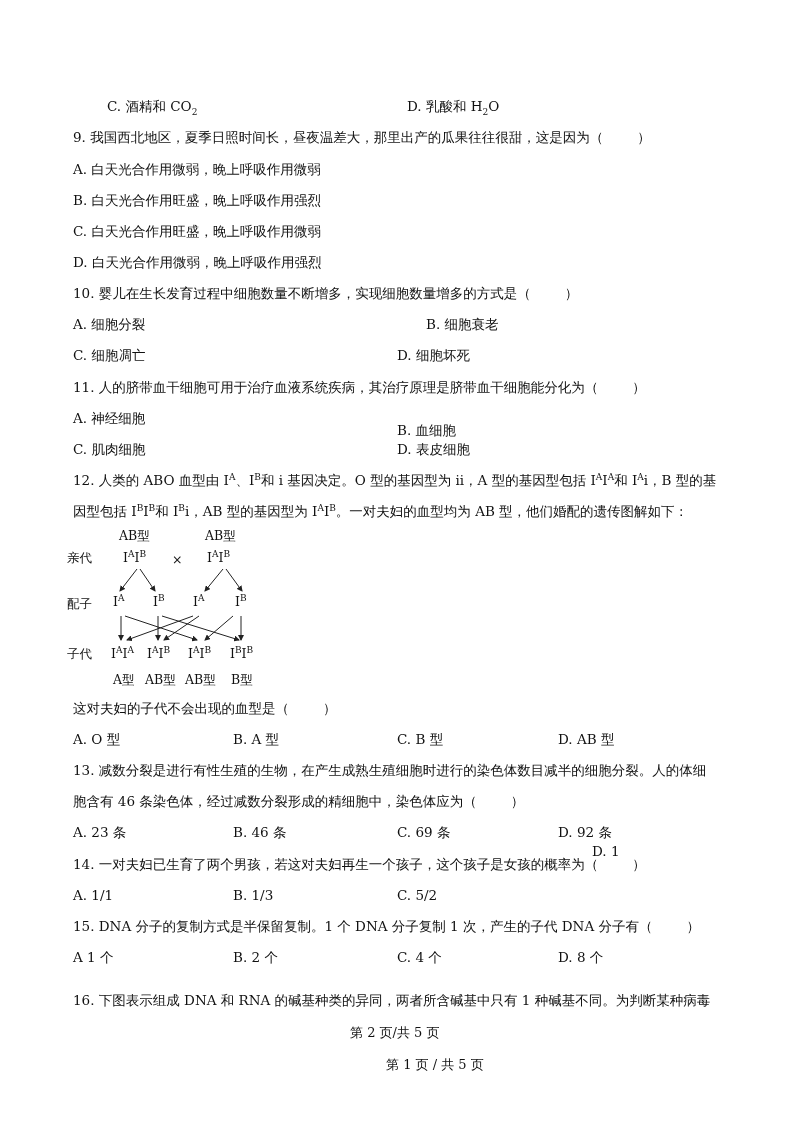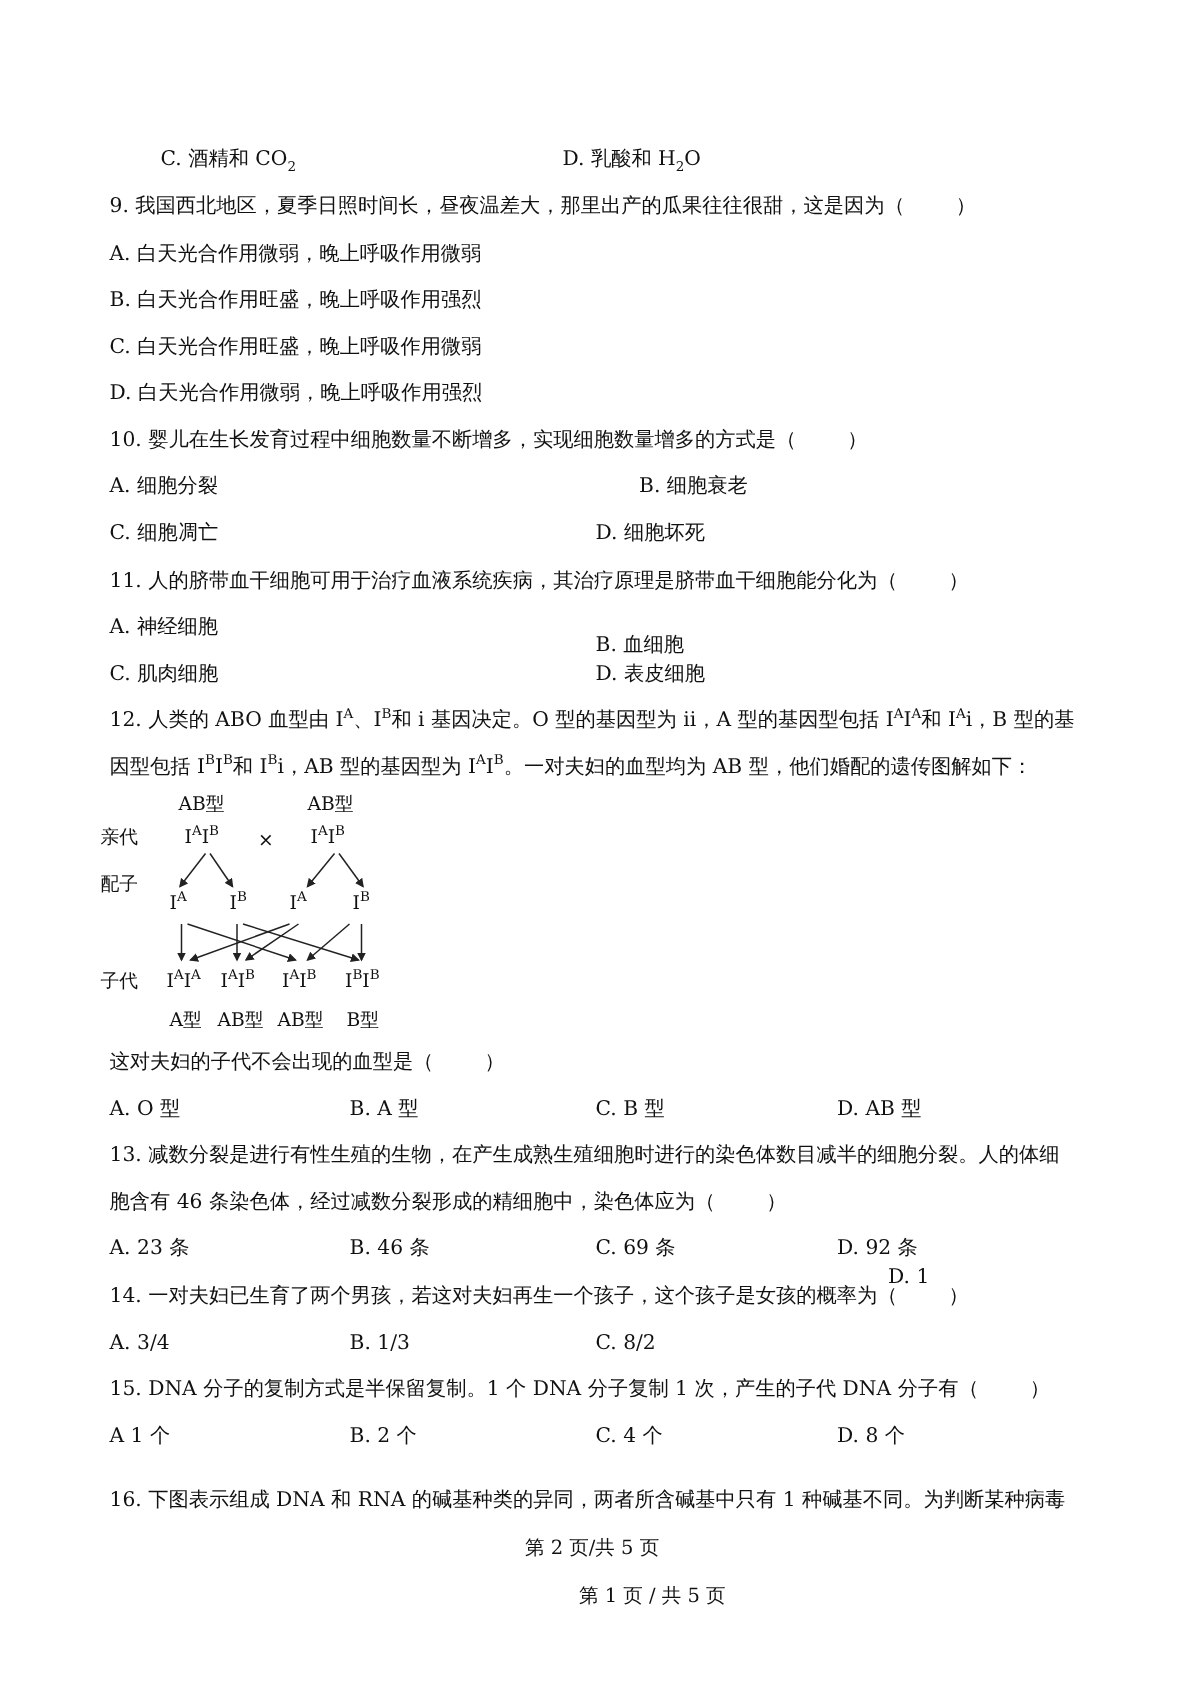--- a/index.html
+++ b/index.html
@@ -15,21 +15,21 @@
     .paren { display: inline-block; width: 34px; }
     .diagram { position: absolute; left: 65px; top: 525px; width: 200px; height: 165px; }
     .diagram .t { position: absolute; white-space: nowrap; font-size: 12.5px; line-height: 14px; }
     .diagram svg { position: absolute; left: 0; top: 0; }
     .footer { position: absolute; white-space: nowrap; font-size: 13px; line-height: 18px; }
   </style>
 </head>
 <body>
 
 <div class="line" style="top:97px;margin-left:34px;"><span>C. 酒精和 CO</span><sub>2</sub></div>
-<div class="col2" style="left:375px; top:97px;"><span>D. 乳酸和 H</span><sub>2</sub><span>O</span></div>
+<div class="col2" style="left:407px; top:97px;"><span>D. 乳酸和 H</span><sub>2</sub><span>O</span></div>
 
 <div class="line" style="top:128px;"><span>9. 我国西北地区，夏季日照时间长，昼夜温差大，那里出产的瓜果往往很甜，这是因为（</span><span class="paren"></span><span>）</span></div>
 <div class="line" style="top:160px;">A. 白天光合作用微弱，晚上呼吸作用微弱</div>
 <div class="line" style="top:191px;">B. 白天光合作用旺盛，晚上呼吸作用强烈</div>
 <div class="line" style="top:222px;">C. 白天光合作用旺盛，晚上呼吸作用微弱</div>
 <div class="line" style="top:253px;">D. 白天光合作用微弱，晚上呼吸作用强烈</div>
 
 <div class="line" style="top:284px;"><span>10. 婴儿在生长发育过程中细胞数量不断增多，实现细胞数量增多的方式是（</span><span class="paren"></span><span>）</span></div>
 <div class="line" style="top:315px;">A. 细胞分裂</div>
 <div class="col2" style="left:397px; top:315px;margin-left:29px;">B. 细胞衰老</div>
@@ -72,21 +72,21 @@
       <line x1="168" y1="91" x2="140" y2="115"></line>
       <line x1="176" y1="91" x2="176" y2="115"></line>
     </g>
   </svg>
   <span class="t" style="left:54px; top:4px;">AB型</span>
   <span class="t" style="left:140px; top:4px;">AB型</span>
   <span class="t" style="left:2px; top:26px;">亲代</span>
   <span class="t" style="left:58px; top:26px;"><span>I</span><sup>A</sup><span>I</span><sup>B</sup></span>
   <span class="t" style="left:107px; top:28px;">×</span>
   <span class="t" style="left:142px; top:26px;"><span>I</span><sup>A</sup><span>I</span><sup>B</sup></span>
-  <span class="t" style="left:2px; top:57px;">配子</span>
+  <span class="t" style="left:2px; top:72px;">配子</span>
   <span class="t" style="left:48px; top:70px;"><span>I</span><sup>A</sup></span>
   <span class="t" style="left:88px; top:70px;"><span>I</span><sup>B</sup></span>
   <span class="t" style="left:128px; top:70px;"><span>I</span><sup>A</sup></span>
   <span class="t" style="left:170px; top:70px;"><span>I</span><sup>B</sup></span>
   <span class="t" style="left:2px; top:122px;">子代</span>
   <span class="t" style="left:46px; top:122px;"><span>I</span><sup>A</sup><span>I</span><sup>A</sup></span>
   <span class="t" style="left:82px; top:122px;"><span>I</span><sup>A</sup><span>I</span><sup>B</sup></span>
   <span class="t" style="left:123px; top:122px;"><span>I</span><sup>A</sup><span>I</span><sup>B</sup></span>
   <span class="t" style="left:165px; top:122px;"><span>I</span><sup>B</sup><span>I</span><sup>B</sup></span>
   <span class="t" style="left:48px; top:148px;">A型</span>
@@ -102,23 +102,23 @@
 <div class="opt4" style="left:558px; top:730px;">D. AB 型</div>
 
 <div class="line" style="top:761px;">13. 减数分裂是进行有性生殖的生物，在产生成熟生殖细胞时进行的染色体数目减半的细胞分裂。人的体细</div>
 <div class="line" style="top:792px;"><span>胞含有 46 条染色体，经过减数分裂形成的精细胞中，染色体应为（</span><span class="paren"></span><span>）</span></div>
 <div class="opt4" style="left:73px; top:823px;">A. 23 条</div>
 <div class="opt4" style="left:233px; top:823px;">B. 46 条</div>
 <div class="opt4" style="left:397px; top:823px;">C. 69 条</div>
 <div class="opt4" style="left:558px; top:823px;">D. 92 条</div>
 
 <div class="line" style="top:855px;"><span>14. 一对夫妇已生育了两个男孩，若这对夫妇再生一个孩子，这个孩子是女孩的概率为（</span><span class="paren"></span><span>）</span></div>
-<div class="opt4" style="left:73px; top:886px;">A. 3/4</div>
+<div class="opt4" style="left:73px; top:886px;">A. 1/1</div>
 <div class="opt4" style="left:233px; top:886px;">B. 1/3</div>
-<div class="opt4" style="left:397px; top:886px;">C. 8/2</div>
+<div class="opt4" style="left:397px; top:886px;">C. 5/2</div>
 <div class="opt4" style="left:558px; top:842px;margin-left:34px;">D. 1</div>
 
 <div class="line" style="top:917px;"><span>15. DNA 分子的复制方式是半保留复制。1 个 DNA 分子复制 1 次，产生的子代 DNA 分子有（</span><span class="paren"></span><span>）</span></div>
 <div class="opt4" style="left:73px; top:948px;">A  1 个</div>
 <div class="opt4" style="left:233px; top:948px;">B. 2 个</div>
 <div class="opt4" style="left:397px; top:948px;">C. 4 个</div>
 <div class="opt4" style="left:558px; top:948px;">D. 8 个</div>
 
 <div class="line" style="top:991px;">16. 下图表示组成 DNA 和 RNA 的碱基种类的异同，两者所含碱基中只有 1 种碱基不同。为判断某种病毒</div>
 

